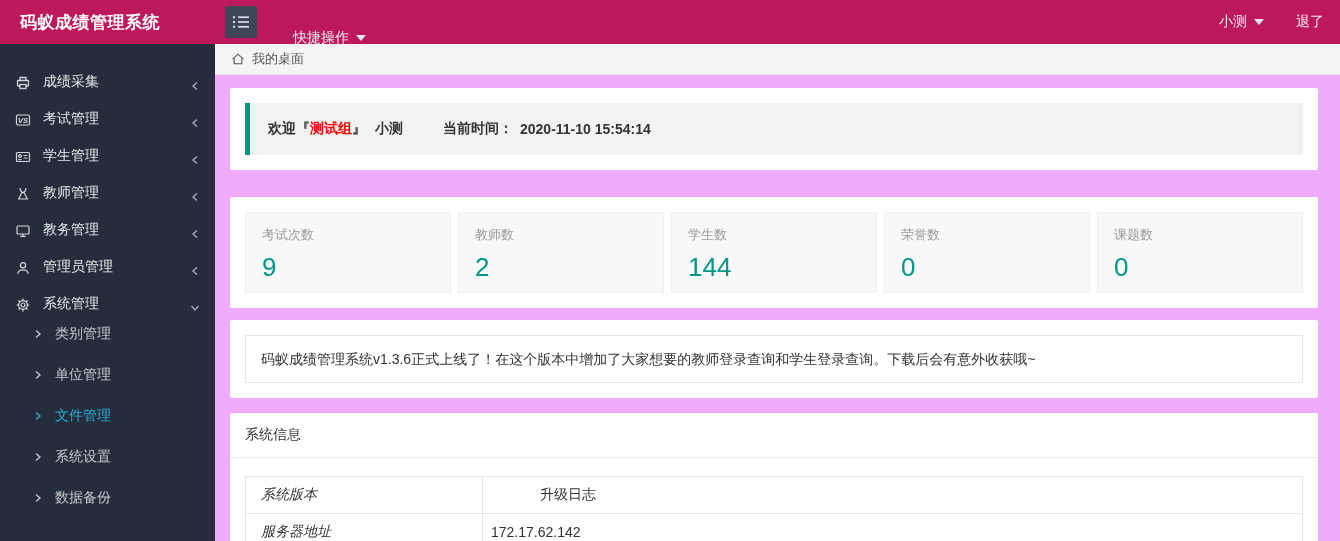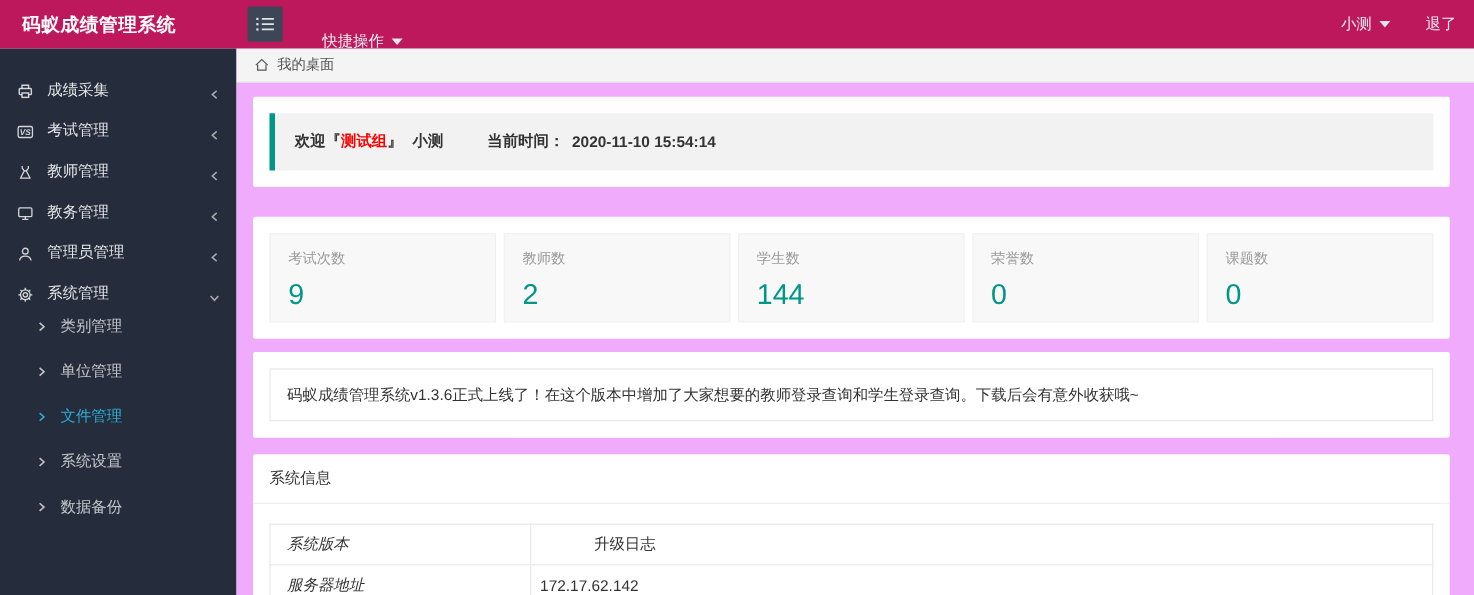--- a/index.html
+++ b/index.html
@@ -160,20 +160,36 @@
       </svg>
     </span>
     <span class="lbl">考试管理</span>
     <span class="chev">
       <svg width="10" height="10" viewBox="0 0 10 10" fill="none" stroke="currentColor" stroke-width="1.4">
           <path d="M7 1.5 L3 5 L7 8.5"></path>
         </svg>
     </span>
   </div>
 
+  <div class="nav-item">
+    <span class="ico">
+      <svg width="16" height="16" viewBox="0 0 16 16" fill="none" stroke="currentColor" stroke-width="1.2">
+        <rect x="1.5" y="3.5" width="13" height="9" rx="1"></rect>
+        <circle cx="5" cy="7" r="1.4"></circle>
+        <path d="M3.4 10.6 H6.6"></path>
+        <path d="M8.6 6.5 H12.4 M8.6 9 H12.4"></path>
+      </svg>
+    </span>
+    <span class="lbl">学生管理</span>
+    <span class="chev">
+      <svg width="10" height="10" viewBox="0 0 10 10" fill="none" stroke="currentColor" stroke-width="1.4">
+          <path d="M7 1.5 L3 5 L7 8.5"></path>
+        </svg>
+    </span>
+  </div>
 
   <div class="nav-item">
     <span class="ico">
       <svg width="16" height="16" viewBox="0 0 16 16" fill="none" stroke="currentColor" stroke-width="1.2" stroke-linejoin="round">
         <path d="M5.2 2 L5.2 3.8 L7 6.4 L3.6 13 H12.4 L9 6.4 L10.8 3.8 L10.8 2"></path>
         <path d="M7 6.4 H9"></path>
       </svg>
     </span>
     <span class="lbl">教师管理</span>
     <span class="chev">

